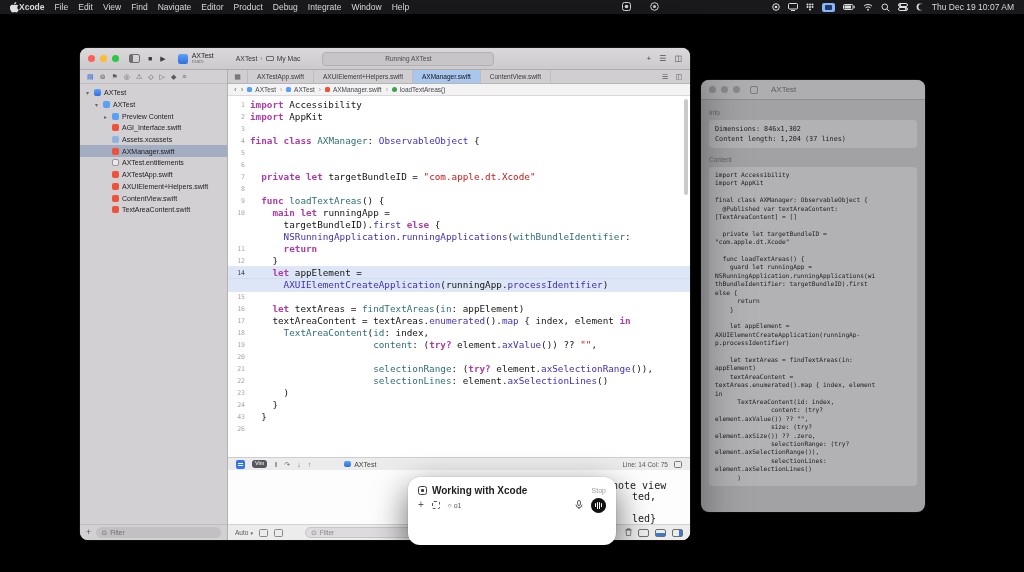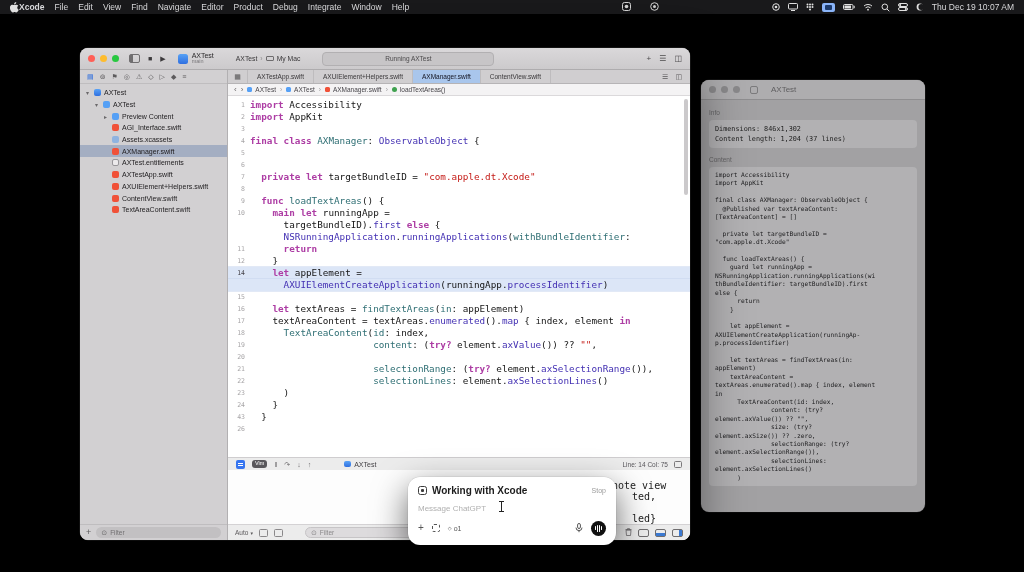--- a/index.html
+++ b/index.html
@@ -568,24 +568,20 @@
       </div>
     </div>
   </div>
 
   <div class="window chat-window">
     <div class="chat-header">
       <span class="chat-app-icon"></span>
       <span class="chat-title">Working with Xcode</span>
       <span class="chat-stop">Stop</span>
     </div>
-    <div class="chat-input-row">
-      <span class="chat-placeholder">Message ChatGPT</span>
-      <span class="ibeam"></span>
-    </div>
     <div class="chat-bottom">
       <span class="cplus">+</span>
       <span class="ccrop"></span>
       <span class="cmodel">
         <span class="diamond">◇</span>
         <span>o1</span>
       </span>
       <span class="cspacer"></span>
       <span><svg width="8" height="10" viewBox="0 0 8 10">
             <rect x="2.6" y=".5" width="2.8" height="5" rx="1.4" fill="none" stroke="#555"></rect>

